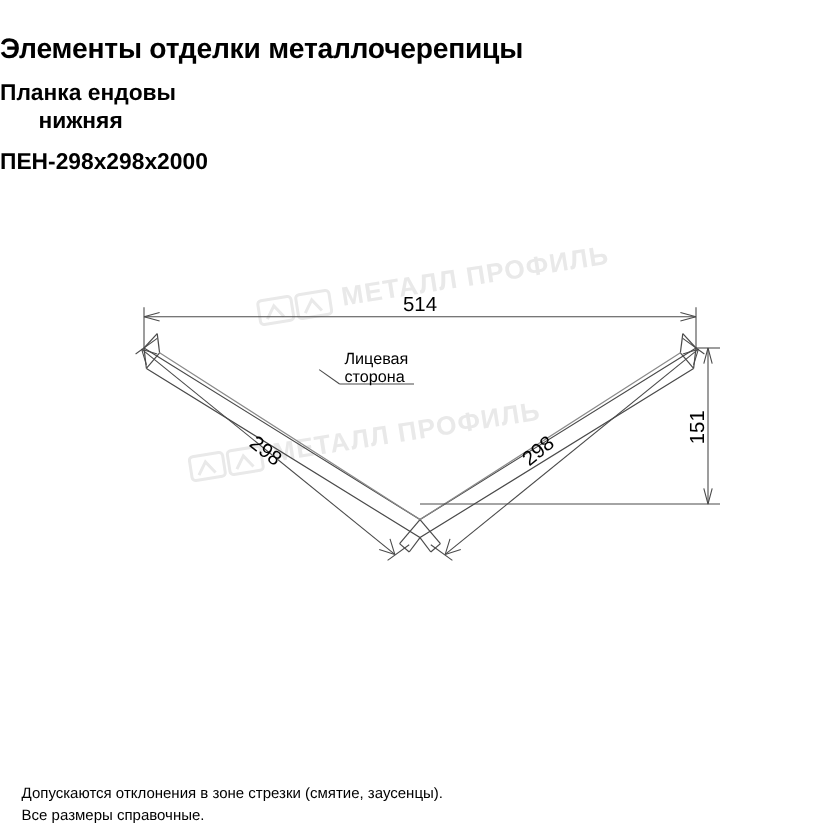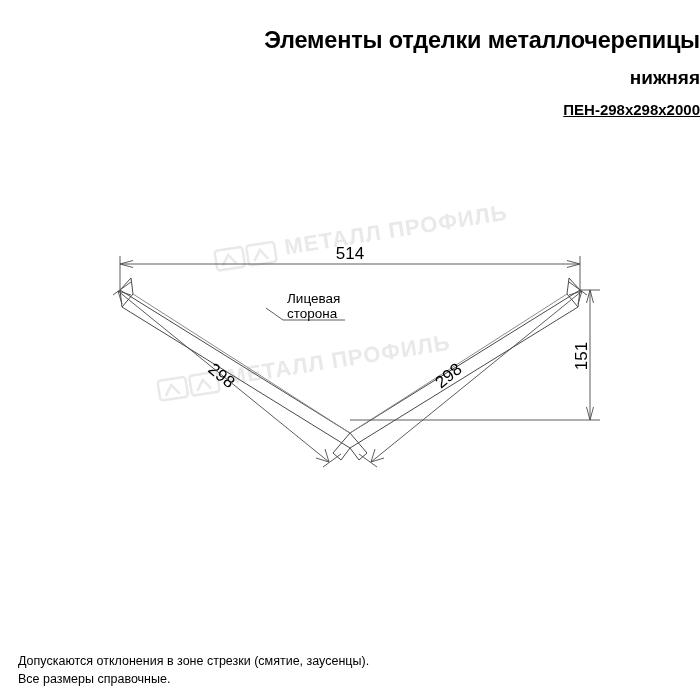--- a/index.html
+++ b/index.html
@@ -14,21 +14,21 @@
     color: #000000;
     position: relative;
     overflow: hidden;
   }
   .page {
     position: relative;
     width: 700px;
     height: 700px;
   }
   .title-block {
-    text-align: right;
+    text-align: left;
     padding-top: 26px;
   }
   .main-title {
     font-size: 23.5px;
     font-weight: bold;
     letter-spacing: -0.2px;
     line-height: 1.2;
     margin: 0;
   }
   .sub-title {
@@ -36,25 +36,24 @@
     font-weight: bold;
     line-height: 1.25;
     margin: 0;
     padding-top: 12px;
   }
   .sub-title .l2 {
     display: block;
     margin-left: 32px;
   }
   .code-title {
-    font-size: 15px;
+    font-size: 19px;
     font-weight: bold;
     margin: 0;
     padding-top: 11px;
-    text-decoration: underline;
   }
   .drawing {
     position: absolute;
     left: 0;
     top: 190px;
     width: 581px;
     height: 320px;
   }
   .watermark {
     position: absolute;
@@ -94,20 +93,21 @@
   }
 </style>
 </head>
 <body>
 
 <div class="page">
 
   <div class="title-block">
     <h1 class="main-title">Элементы отделки металлочерепицы</h1>
     <h2 class="sub-title">
+      <span>Планка ендовы</span>
       <span class="l2">нижняя</span>
     </h2>
     <h3 class="code-title">ПЕН-298х298х2000</h3>
   </div>
 
   <div class="watermark wm1">
     <span class="wm-ico">
       <svg width="66" height="30" viewBox="0 0 66 30">
         <g fill="none" stroke="#e9e9e9" stroke-width="2.5">
           <rect x="2" y="6" width="28" height="20" rx="3"></rect>

